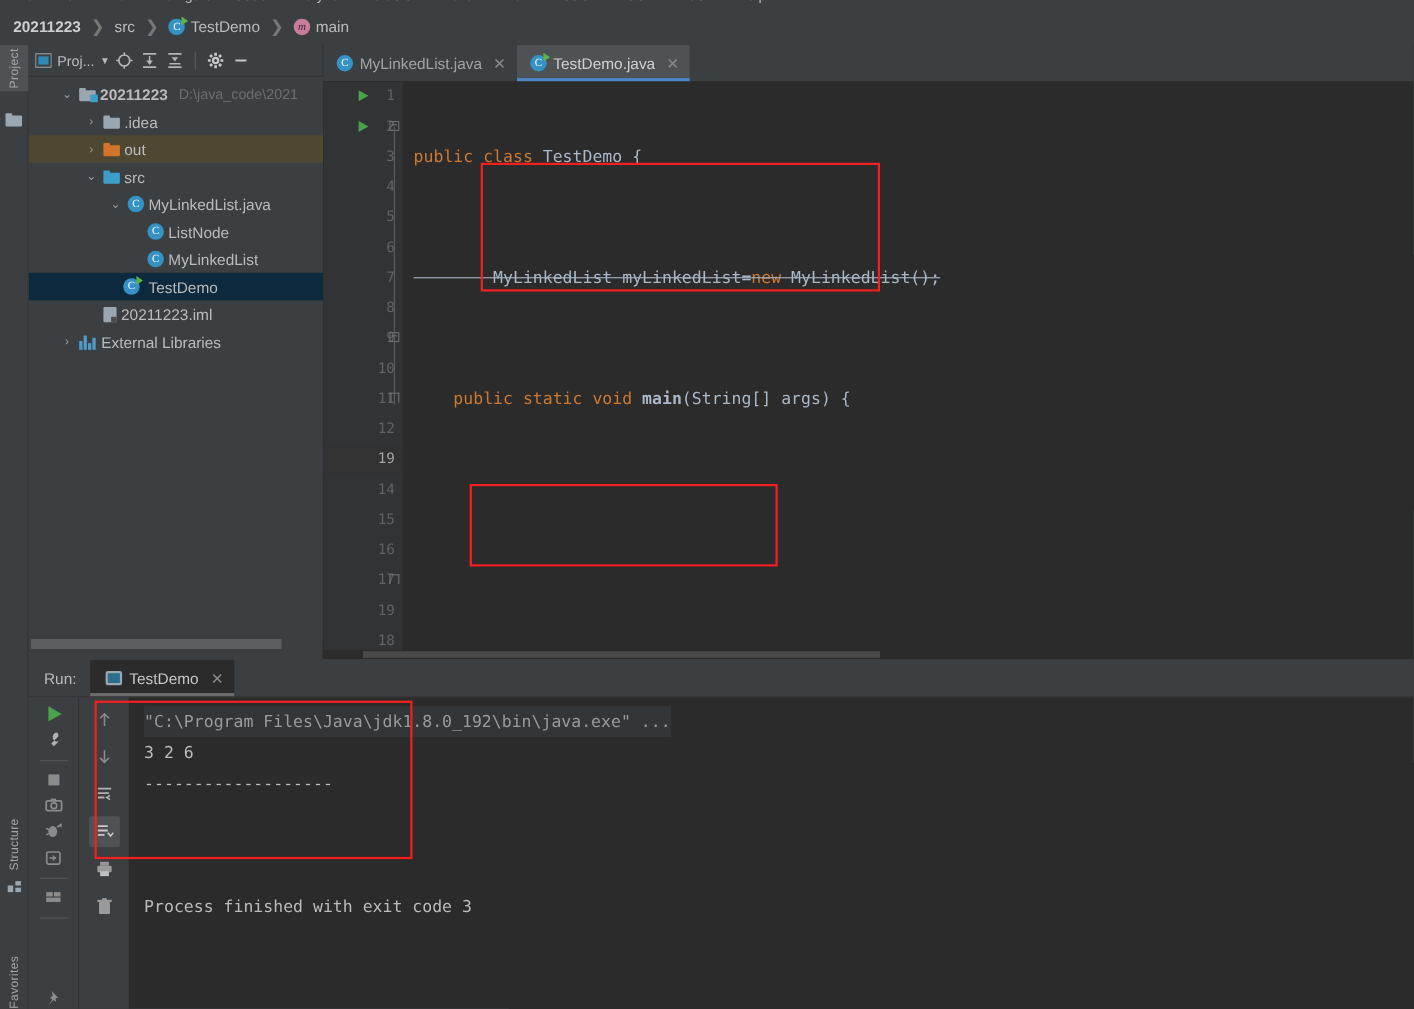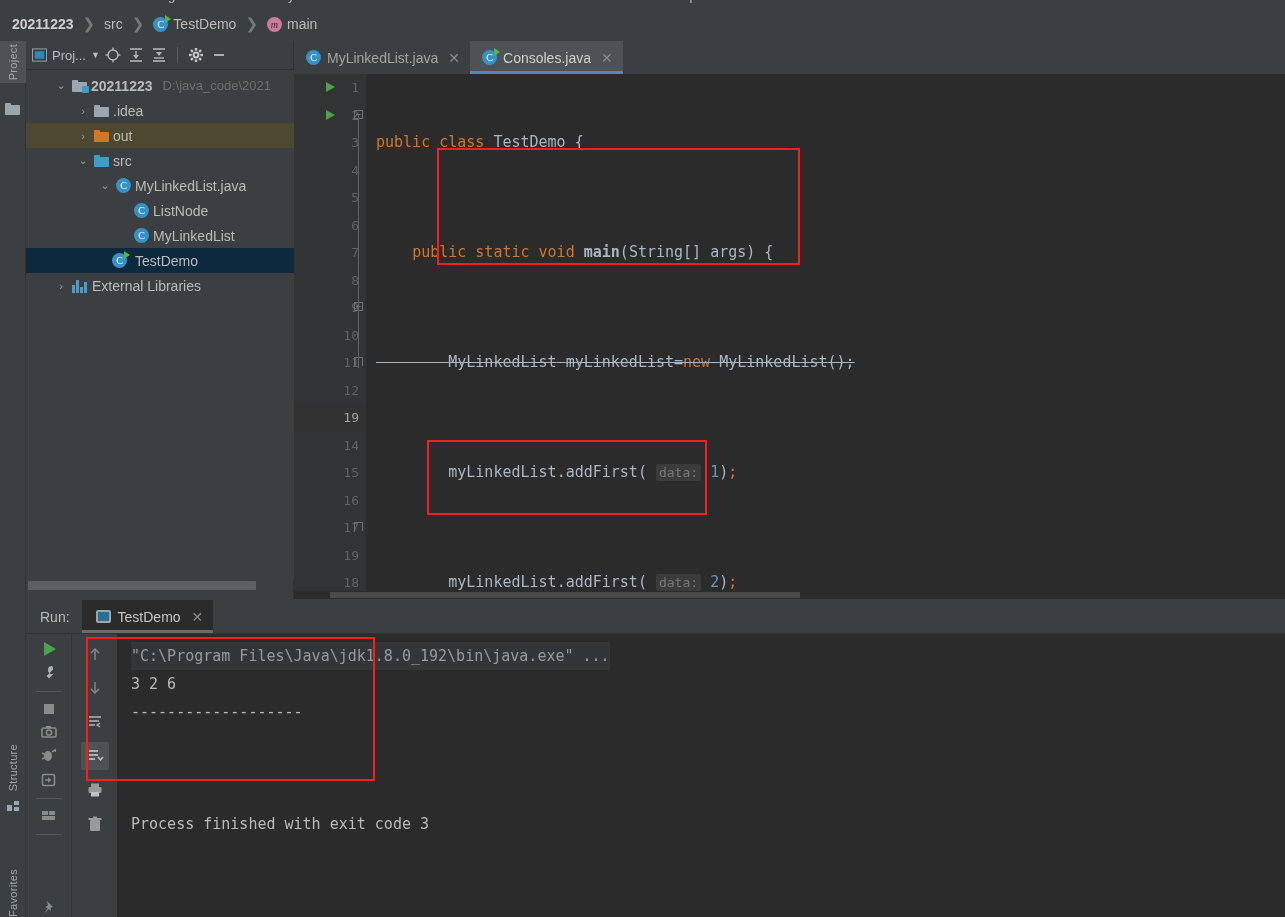--- a/index.html
+++ b/index.html
@@ -414,20 +414,25 @@
         <span class="ic-class">C</span>
         <span>MyLinkedList</span>
       </div>
 
       <div class="tnode sel-blue">
         <span style="width:82px"></span>
         <span class="ic-class runnable">C</span>
         <span style="margin-left:4px">TestDemo</span>
       </div>
 
+      <div class="tnode">
+        <span style="width:64px"></span>
+        <span class="ifile"></span>
+        <span>20211223.iml</span>
+      </div>
 
       <div class="tnode">
         <span style="width:24px"></span>
         <span class="tw arrow">›</span>
         <span class="ilib">
           <i style="height:8px"></i>
             <i style="height:13px"></i>
             <i style="height:6px"></i>
             <i style="height:11px"></i>
         </span>
@@ -443,21 +448,21 @@
 
   <div class="editor">
     <div class="tabbar">
       <div class="etab">
         <span class="ic-class">C</span>
         <span>MyLinkedList.java</span>
         <span class="tclose">✕</span>
       </div>
       <div class="etab active">
         <span class="ic-class runnable">C</span>
-        <span>Consoles.java</span>
+        <span>TestDemo.java</span>
         <span class="tclose">✕</span>
       </div>
     </div>
 
     <div class="codearea">
       <div class="gutter">
         <div class="grow">
             <span class="runmark"></span>
             <span>1</span>
           </div>
@@ -519,27 +524,25 @@
           </div>
         <div class="grow">
             <span>18</span>
           </div>
         <div class="foldline" style="top:41px; height:253px;"></div>
       </div>
 
       <div class="codelines">
         <div class="cl"><span class="kw">public</span> <span class="kw">class</span> <span class="plain">TestDemo</span> {</div>
 
+        <div class="cl strike">        <span>MyLinkedList</span> <span>myLinkedList</span>=<span class="kw">new</span> <span>MyLinkedList</span>();</div>
+
         <div class="cl">    <span class="kw">public</span> <span class="kw">static</span> <span class="kw">void</span> <span class="plain" style="font-weight:bold">main</span>(<span class="plain">String[] args</span>) {</div>
 
-        <div class="cl strike">        <span>MyLinkedList</span> <span>myLinkedList</span>=<span class="kw">new</span> <span>MyLinkedList</span>();</div>
-
-        <div class="cl">        <span>myLinkedList</span>.addFirst( <span class="hint">data:</span> <span class="num">1</span>)<span class="kw">;</span></div>
-
-        <div class="cl">        <span>myLinkedList</span>.addFirst( <span class="hint">data:</span> <span class="num">2</span>)<span class="kw">;</span></div>
+
 
         
 
         
 
         
 
         
 
         

